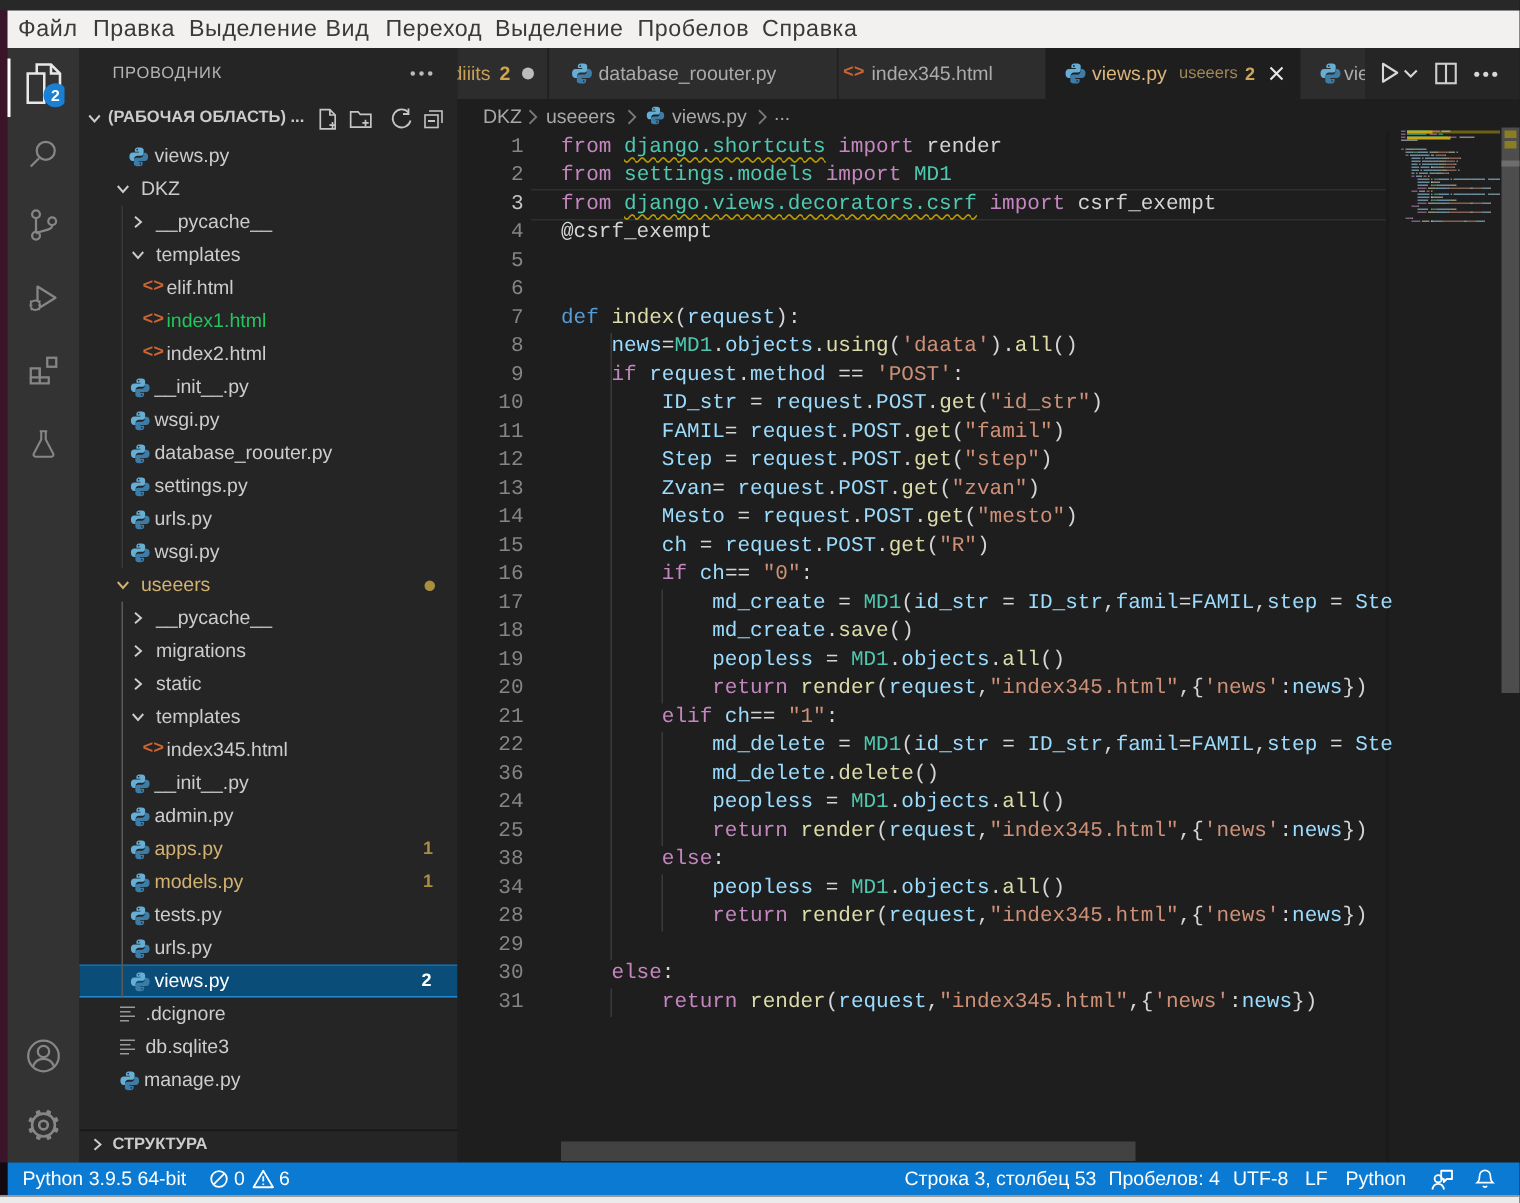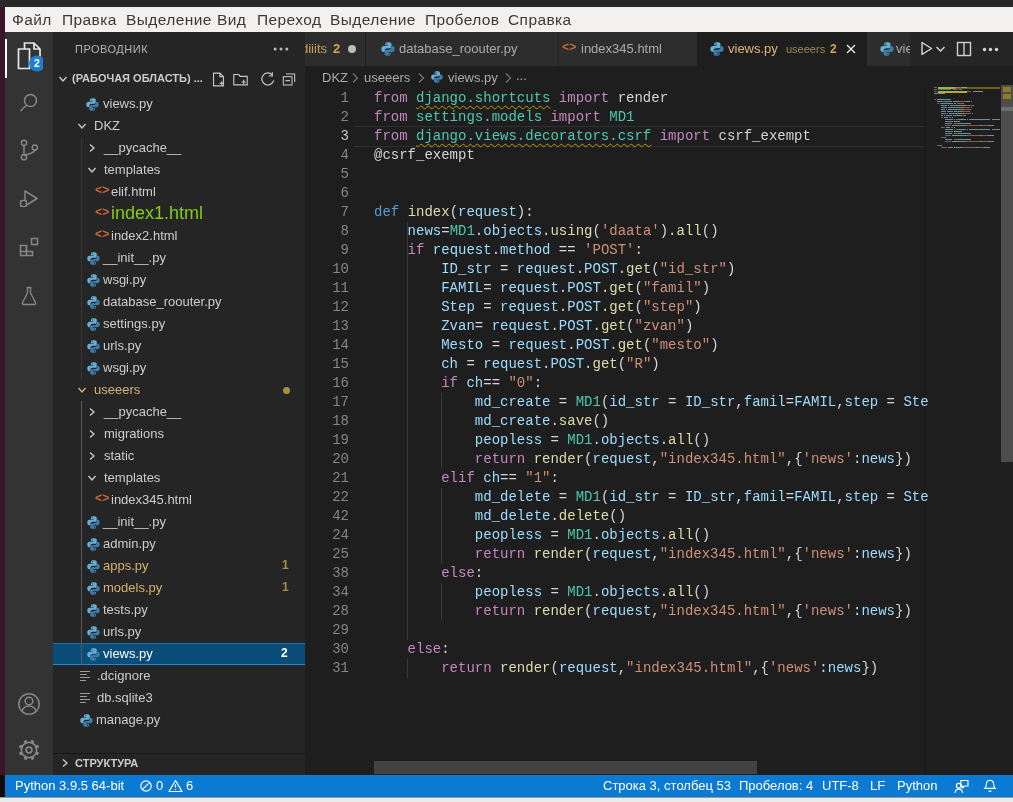--- a/index.html
+++ b/index.html
@@ -111,21 +111,21 @@
     <path d="M3 1.5 L7 5 L3 8.5" fill="none" stroke="#cccccc" stroke-width="1.3"></path>
   </svg>
 <div style="position:absolute;left:104px;top:140px;font-size:13px;line-height:15px;color:#cccccc;font-weight:normal">__pycache__</div>
 <svg style="position:absolute;left:87px;top:165px" width="10" height="10" viewBox="0 0 10 10">
     <path d="M1.5 3 L5 7 L8.5 3" fill="none" stroke="#cccccc" stroke-width="1.3"></path>
   </svg>
 <div style="position:absolute;left:104px;top:162px;font-size:13px;line-height:15px;color:#cccccc;font-weight:normal">templates</div>
 <span style="position:absolute;left:95px;top:184px;font:bold 12px 'Liberation Mono',monospace;color:#cc6633">&lt;&gt;</span>
 <div style="position:absolute;left:111px;top:184px;font-size:13px;line-height:15px;color:#cccccc;font-weight:normal">elif.html</div>
 <span style="position:absolute;left:95px;top:206px;font:bold 12px 'Liberation Mono',monospace;color:#cc6633">&lt;&gt;</span>
-<div style="position:absolute;left:111px;top:206px;font-size:18px;line-height:15px;color:#84cc16;font-weight:normal">index1.html</div>
+<div style="position:absolute;left:111px;top:206px;font-size:13px;line-height:15px;color:#22c55e;font-weight:normal">index1.html</div>
 <span style="position:absolute;left:95px;top:228px;font:bold 12px 'Liberation Mono',monospace;color:#cc6633">&lt;&gt;</span>
 <div style="position:absolute;left:111px;top:228px;font-size:13px;line-height:15px;color:#cccccc;font-weight:normal">index2.html</div>
 <svg style="position:absolute;left:86px;top:251px" width="15" height="15" viewBox="0 0 24 24">
     <path fill="#65aed6" d="M11.8 2c-2.3 0-3.9.6-3.9 2.6v2h4.3v.9H5.6C3.6 7.5 2 8.8 2 11.9c0 3 1.5 4.5 3.5 4.5h1.6v-2.3c0-1.7 1.5-3.2 3.3-3.2h4.2c1.4 0 2.6-1.2 2.6-2.7V4.6C17.2 3 15.6 2.3 13.9 2zm-1.5 1.5c.5 0 .9.4.9.9s-.4.9-.9.9-.9-.4-.9-.9.4-.9.9-.9z"></path>
     <path fill="#3e7ca8" d="M12.2 22c2.3 0 3.9-.6 3.9-2.6v-2h-4.3v-.9h6.6c2 0 3.6-1.3 3.6-4.4 0-3-1.5-4.5-3.5-4.5h-1.6v2.3c0 1.7-1.5 3.2-3.3 3.2h-4.2c-1.4 0-2.6 1.2-2.6 2.7v3.6c0 1.6 1.6 2.3 3.3 2.6zm1.5-1.5c-.5 0-.9-.4-.9-.9s.4-.9.9-.9.9.4.9.9-.4.9-.9.9z"></path>
   </svg>
 <div style="position:absolute;left:103px;top:250px;font-size:13px;line-height:15px;color:#cccccc;font-weight:normal">__init__.py</div>
 <svg style="position:absolute;left:86px;top:273px" width="15" height="15" viewBox="0 0 24 24">
     <path fill="#65aed6" d="M11.8 2c-2.3 0-3.9.6-3.9 2.6v2h4.3v.9H5.6C3.6 7.5 2 8.8 2 11.9c0 3 1.5 4.5 3.5 4.5h1.6v-2.3c0-1.7 1.5-3.2 3.3-3.2h4.2c1.4 0 2.6-1.2 2.6-2.7V4.6C17.2 3 15.6 2.3 13.9 2zm-1.5 1.5c.5 0 .9.4.9.9s-.4.9-.9.9-.9-.4-.9-.9.4-.9.9-.9z"></path>
     <path fill="#3e7ca8" d="M12.2 22c2.3 0 3.9-.6 3.9-2.6v-2h-4.3v-.9h6.6c2 0 3.6-1.3 3.6-4.4 0-3-1.5-4.5-3.5-4.5h-1.6v2.3c0 1.7-1.5 3.2-3.3 3.2h-4.2c-1.4 0-2.6 1.2-2.6 2.7v3.6c0 1.6 1.6 2.3 3.3 2.6zm1.5-1.5c-.5 0-.9-.4-.9-.9s.4-.9.9-.9.9.4.9.9-.4.9-.9.9z"></path>
@@ -323,21 +323,21 @@
 <span>13</span>
 <span>14</span>
 <span>15</span>
 <span>16</span>
 <span>17</span>
 <span>18</span>
 <span>19</span>
 <span>20</span>
 <span>21</span>
 <span>22</span>
-<span>42</span>
+<span>36</span>
 <span>24</span>
 <span>25</span>
 <span>38</span>
 <span>34</span>
 <span>28</span>
 <span>29</span>
 <span>30</span>
 <span>31</span></pre>
 <pre class="abs" style="left:374px;top:89px;width:555px;height:590px;overflow:hidden"><span style="color:#c586c0;">from </span><span style="color:#4ec9b0;text-decoration:underline;text-decoration-style:wavy;text-decoration-color:#b89d00;text-decoration-thickness:1px;text-underline-offset:3px;">django.shortcuts</span><span style="color:#d4d4d4;"> </span><span style="color:#c586c0;">import</span><span style="color:#d4d4d4;"> render</span>
 <span style="color:#c586c0;">from </span><span style="color:#4ec9b0;">settings.models</span><span style="color:#d4d4d4;"> </span><span style="color:#c586c0;">import</span><span style="color:#d4d4d4;"> </span><span style="color:#4ec9b0;">MD1</span>

